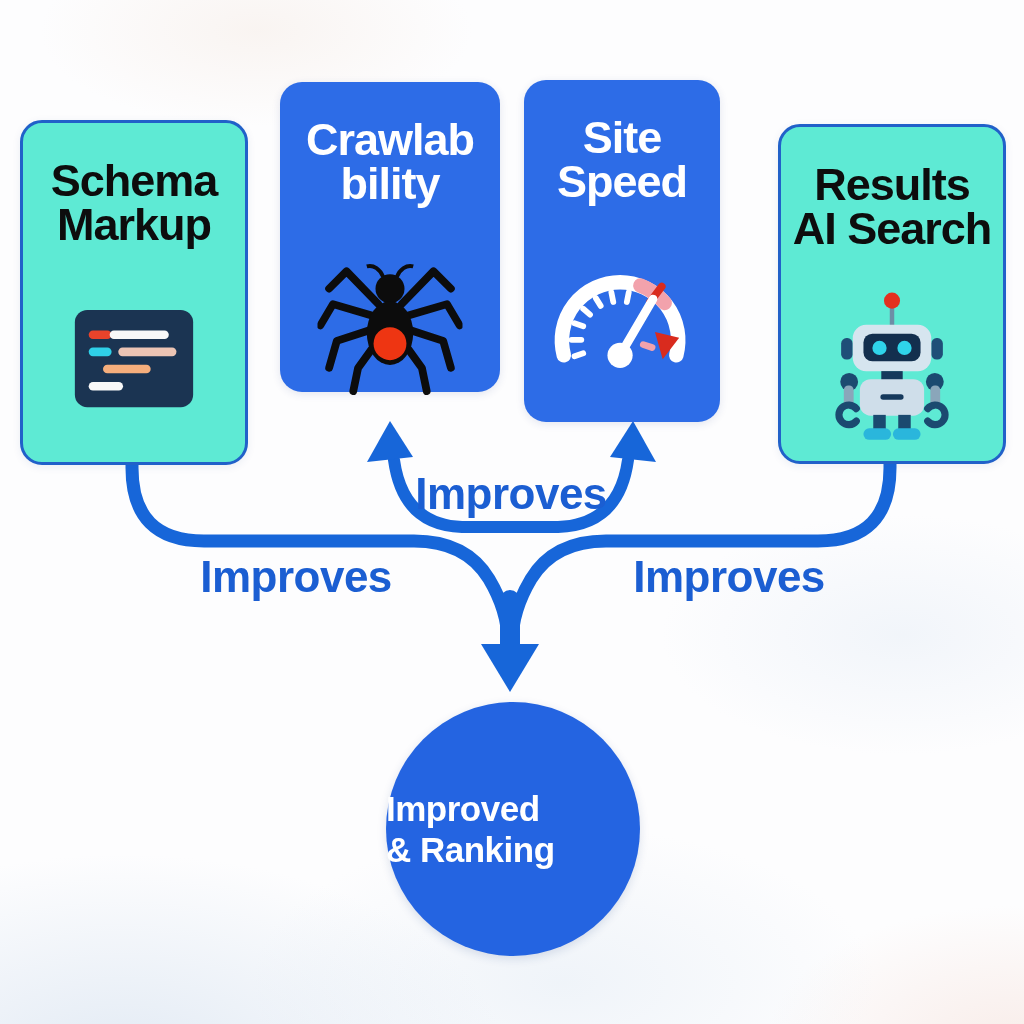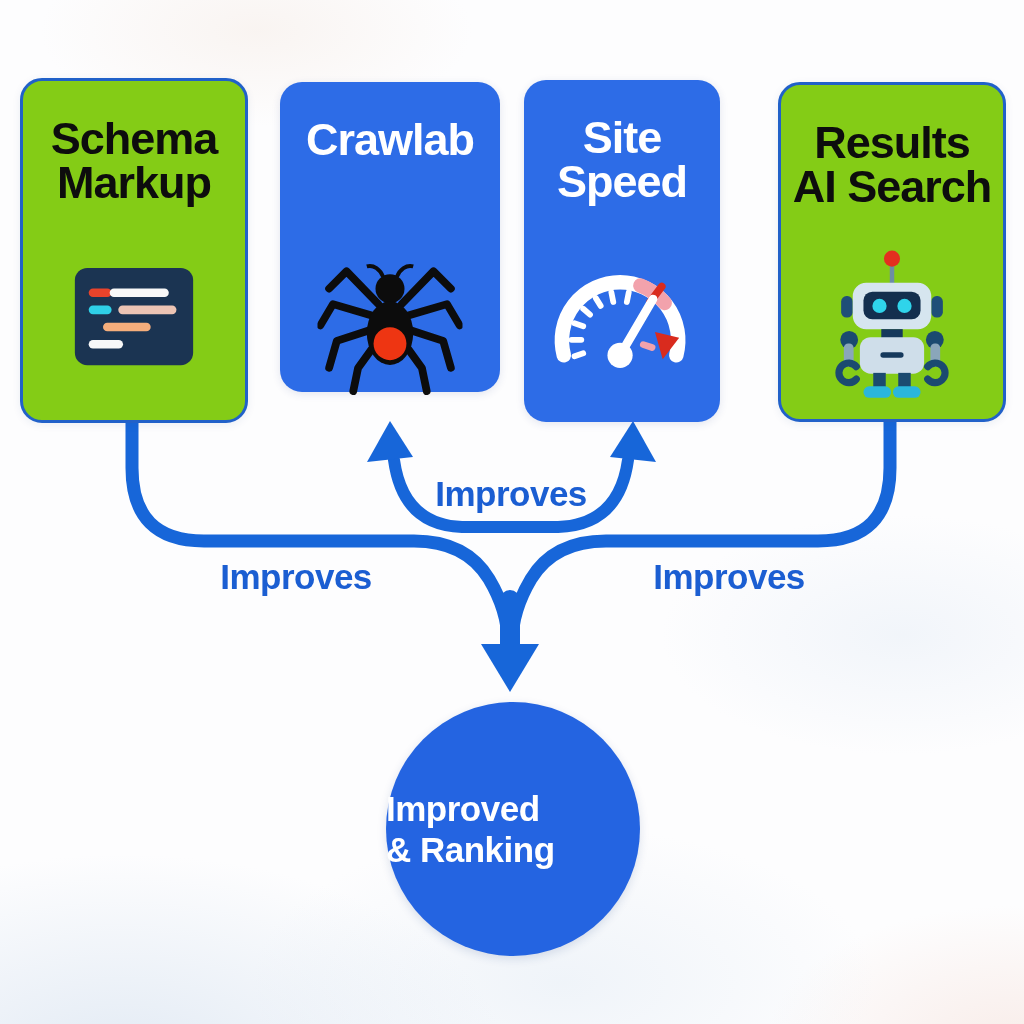--- a/index.html
+++ b/index.html
@@ -11,33 +11,33 @@
       radial-gradient(520px 260px at 55% 96%, rgba(214,227,240,.35), rgba(214,227,240,0) 60%),
       radial-gradient(430px 240px at 99% 102%, rgba(246,228,222,.65), rgba(246,228,222,0) 58%),
       radial-gradient(360px 160px at 25% 3%, rgba(246,237,231,.55), rgba(246,237,231,0) 60%),
       radial-gradient(400px 200px at 88% 62%, rgba(224,233,244,.40), rgba(224,233,244,0) 60%),
       #fdfdfe;
     position:relative;
   }
   .canvas{position:absolute;inset:0;}
   svg.edges{position:absolute;left:0;top:0;}
   .card{position:absolute;border-radius:22px;box-sizing:border-box;}
-  .card.outline{background:#84cc16;border:3px solid #2161c9;box-shadow:0 2px 8px rgba(30,60,130,.08);}
+  .card.outline{background:#5eead4;border:3px solid #2161c9;box-shadow:0 2px 8px rgba(30,60,130,.08);margin-top:42px;}
   .card.filled{background:#2d6ce7;box-shadow:0 2px 8px rgba(30,60,130,.12);}
   .card-title{
     position:absolute;top:36px;left:0;width:100%;
     text-align:center;font-weight:bold;font-size:45px;line-height:44px;letter-spacing:-1px;
   }
   .card.outline .card-title{color:#0d0d0d;}
   .card.filled .card-title{color:#ffffff;}
   .card-title span{display:block;}
   .icon-wrap{position:absolute;left:50%;transform:translateX(-50%);}
   .edge-label{
     position:absolute;transform:translate(-50%,-50%);
-    color:#1b5ed2;font-weight:bold;font-size:35px;letter-spacing:-0.5px;white-space:nowrap;
+    color:#1b5ed2;font-weight:bold;font-size:44px;letter-spacing:-0.5px;white-space:nowrap;
   }
   .result-circle{
     position:absolute;left:386px;top:702px;width:254px;height:254px;border-radius:50%;
     background:#2464e1;display:flex;flex-direction:column;align-items:flex-start;justify-content:center;
     box-shadow:0 3px 10px rgba(30,60,130,.15);
   }
   .result-circle span{
     display:block;color:#ffffff;font-weight:bold;font-size:35px;line-height:41px;
     letter-spacing:-0.5px;text-align:center;
   }
@@ -77,20 +77,21 @@
           <path d="M37 65 H78" stroke="#f5ae7c"></path>
           <path d="M22 83 H49" stroke="#f8f8f8"></path>
         </g>
       </svg>
     </div>
   </div>
 
   <div class="card filled" style="left:280px;top:82px;width:220px;height:310px;padding-left:44px;">
     <div class="card-title">
       <span>Crawlab</span>
+      <span>bility</span>
     </div>
     <div class="icon-wrap" style="top:162px;width:145px;">
       <svg viewBox="0 0 150 160" width="145" height="155">
         <g stroke="#0c0c0c" stroke-width="8" stroke-linecap="round" stroke-linejoin="round" fill="none">
           <path d="M63 62 L30 28 L12 46"></path>
           <path d="M57 74 L16 62 L3 84"></path>
           <path d="M57 88 L20 100 L12 128"></path>
           <path d="M63 99 L42 128 L37 152"></path>
           <path d="M87 62 L120 28 L138 46"></path>
           <path d="M93 74 L134 62 L147 84"></path>

